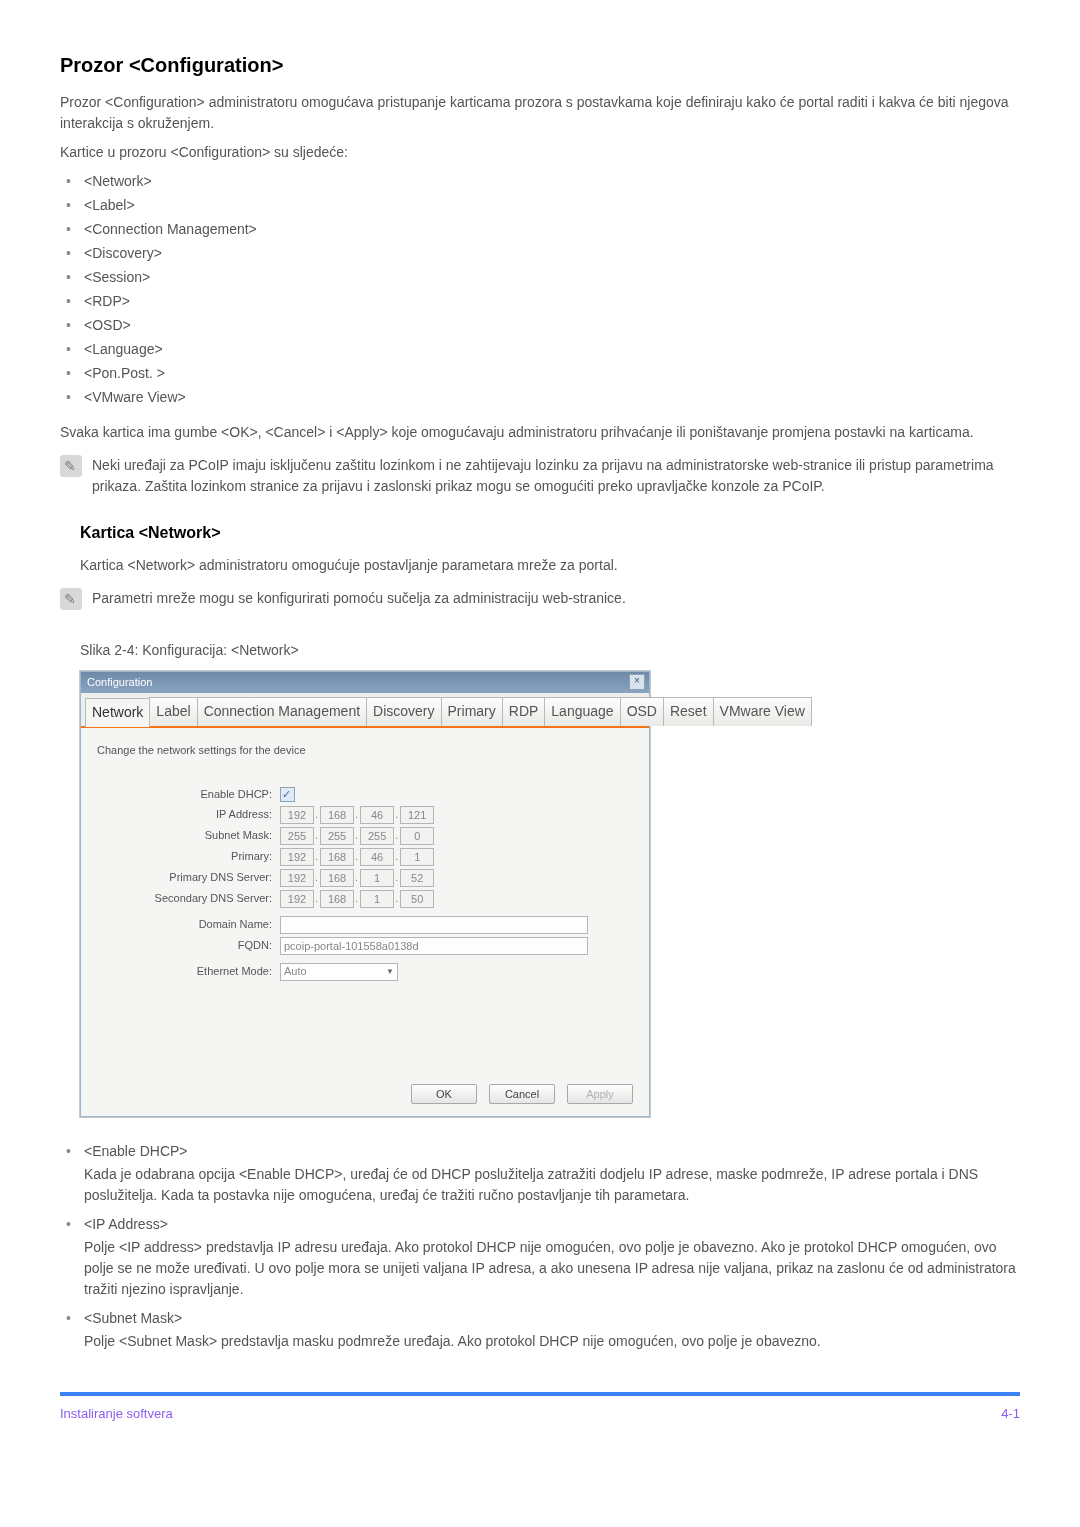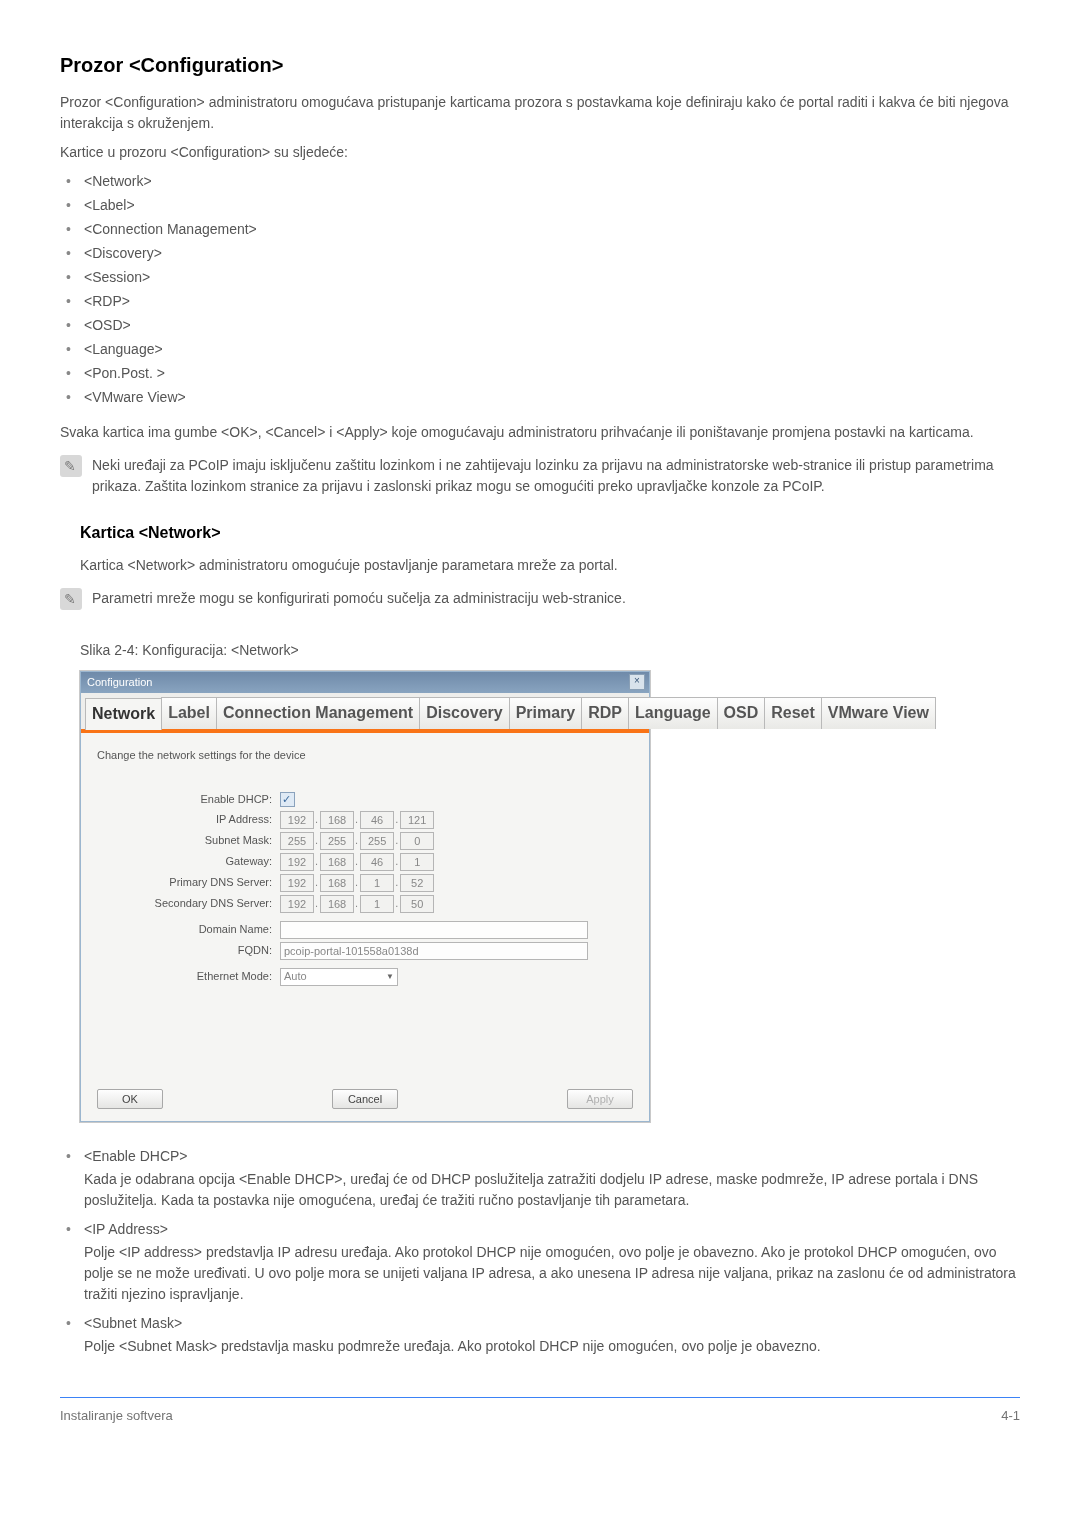--- a/index.html
+++ b/index.html
@@ -99,23 +99,22 @@
     text-align: center;
     line-height: 12px;
     cursor: pointer;
   }
   .tabstrip {
     display: flex;
     flex-wrap: nowrap;
     gap: 0;
     padding: 4px 4px 0 4px;
     background: #eeeeec;
-    border-bottom: 4px solid #f97316;
-    font-size: 16px;
-    font-weight: bold;
+    border-bottom: 2px solid #f97316;
+    font-size: 14px;
   }
   .tab {
     padding: 3px 6px 4px 6px;
     border: 1px solid #b9b9b9;
     border-bottom: none;
     background: linear-gradient(#fdfdfd, #e9e9e6);
     margin-right: -1px;
     color: #555;
     cursor: pointer;
     white-space: nowrap;
@@ -170,22 +169,22 @@
   }
   .chk::after {
     content: "✓";
     position: absolute;
     left: 1px; top: -2px;
     font-size: 11px;
     color: #3b6a9d;
   }
   .dialog-buttons {
     display: flex;
-    justify-content: space-between;
-    gap: 18px;
+    justify-content: flex-end;
+    gap: 12px;
     padding: 10px 16px 12px 16px;
   }
   .dlg-btn {
     min-width: 66px;
     height: 20px;
     border: 1px solid #a8a8a8;
     background: linear-gradient(#fefefe, #e5e5e3);
     font-size: 11px;
     color: #444;
     border-radius: 2px;
@@ -211,26 +210,26 @@
     color: #888;
   }
   ul.detail .dt { color: #555; }
   ul.detail .dd {
     margin: 2px 0 0 0;
     color: #555;
   }
 
   
   .page-footer {
-    border-top: 1px solid #3b82f6;
+    border-top: 4px solid #3b82f6;
     margin-top: 40px;
     padding-top: 8px;
     display: flex;
     justify-content: space-between;
-    color: #737373;
+    color: #8b5cf6;
     font-size: 13px;
   }
 </style>
 </head>
 <body>
 
 <h1>Prozor &lt;Configuration&gt;</h1>
 
 <p>Prozor &lt;Configuration&gt; administratoru omogućava pristupanje karticama prozora s postavkama koje definiraju kako će portal raditi i kakva će biti njegova interakcija s okruženjem.</p>
 <p>Kartice u prozoru &lt;Configuration&gt; su sljedeće:</p>
@@ -309,21 +308,21 @@
         <span class="ip-box">255</span>
           <span class="ip-dot">.</span>
         <span class="ip-box">255</span>
           <span class="ip-dot">.</span>
         <span class="ip-box">255</span>
           <span class="ip-dot">.</span>
         <span class="ip-box">0</span>
       </div>
 
       <div class="form-row">
-        <div class="form-label">Gateway:</div>
+        <div class="form-label">Primary:</div>
         <span class="ip-box">192</span>
           <span class="ip-dot">.</span>
         <span class="ip-box">168</span>
           <span class="ip-dot">.</span>
         <span class="ip-box">46</span>
           <span class="ip-dot">.</span>
         <span class="ip-box">1</span>
       </div>
 
       <div class="form-row">

